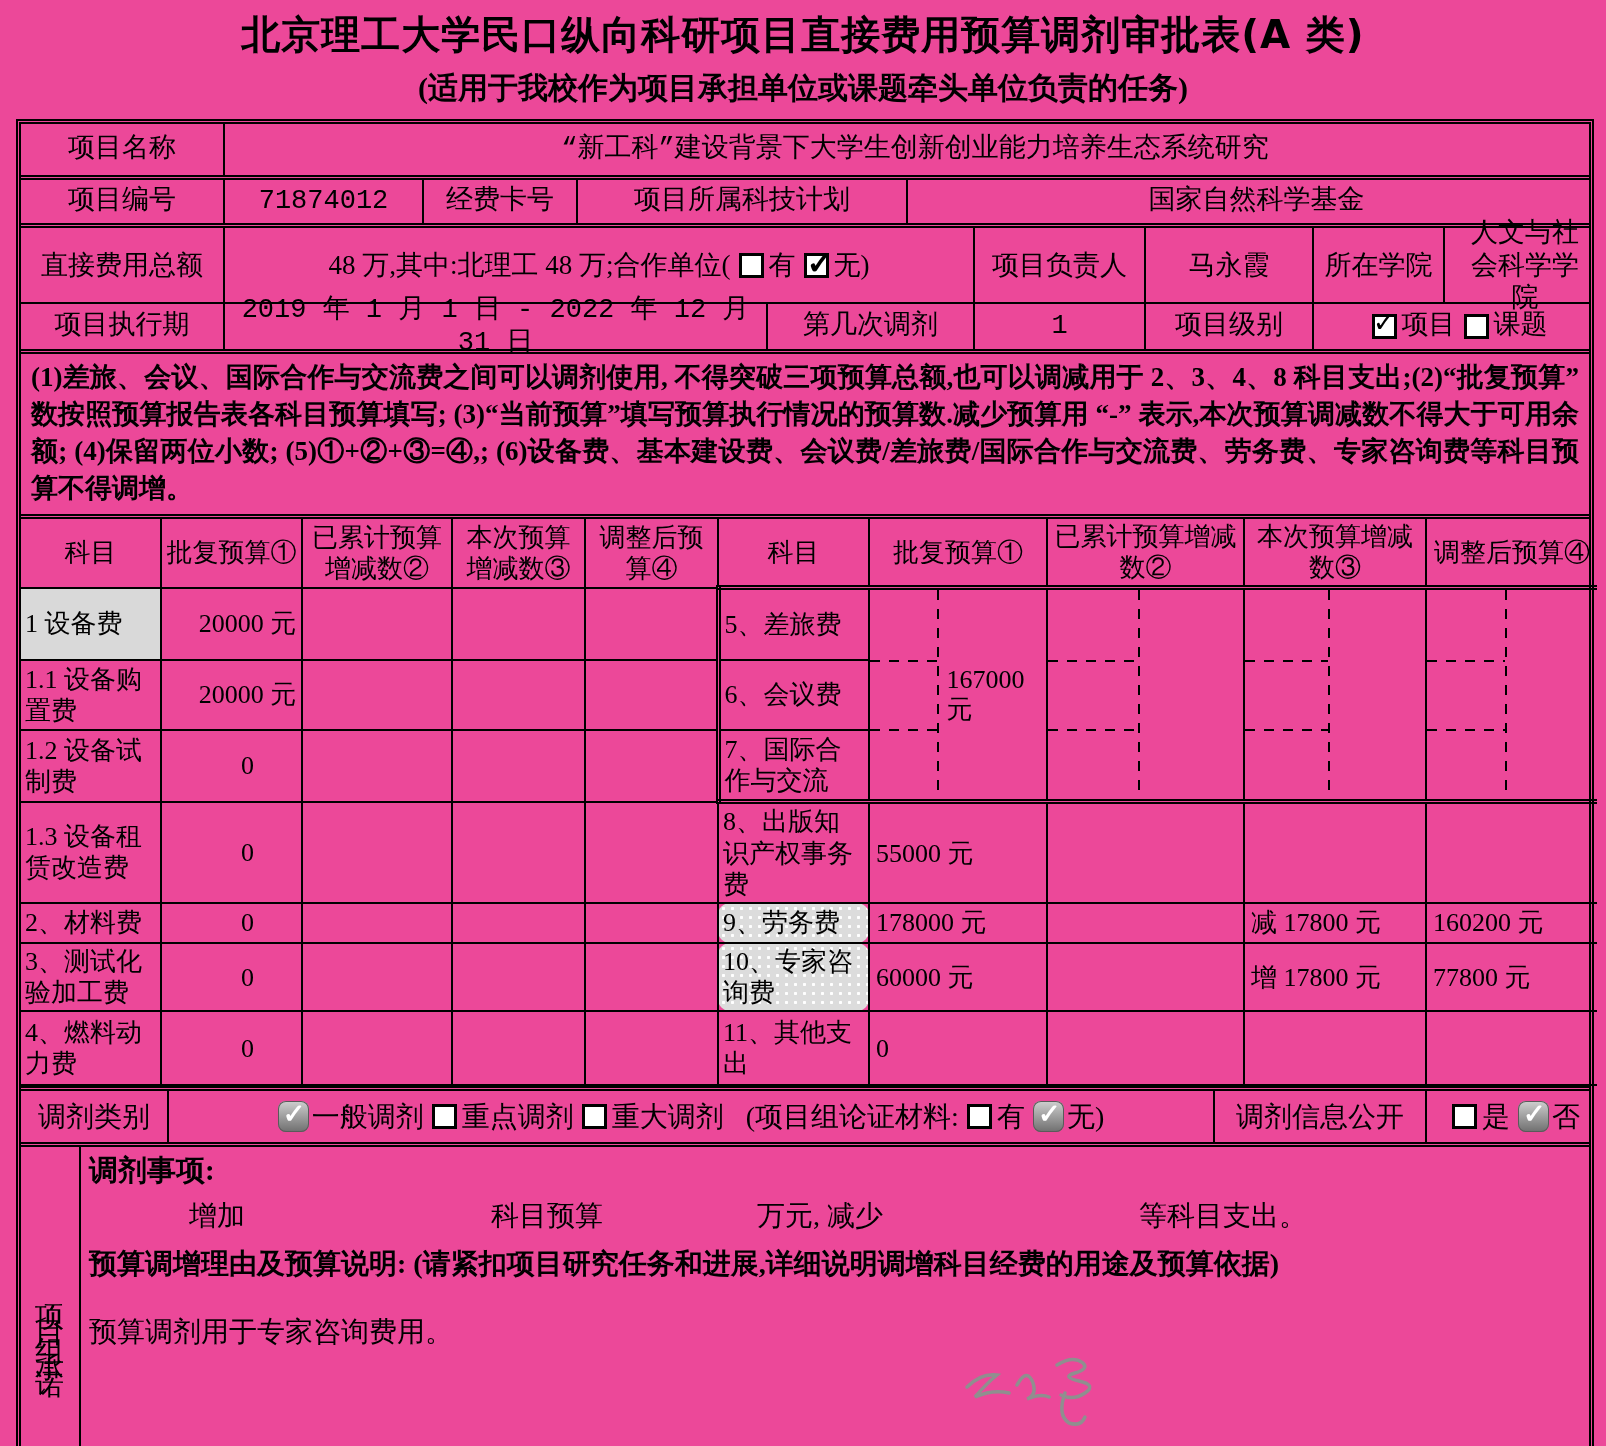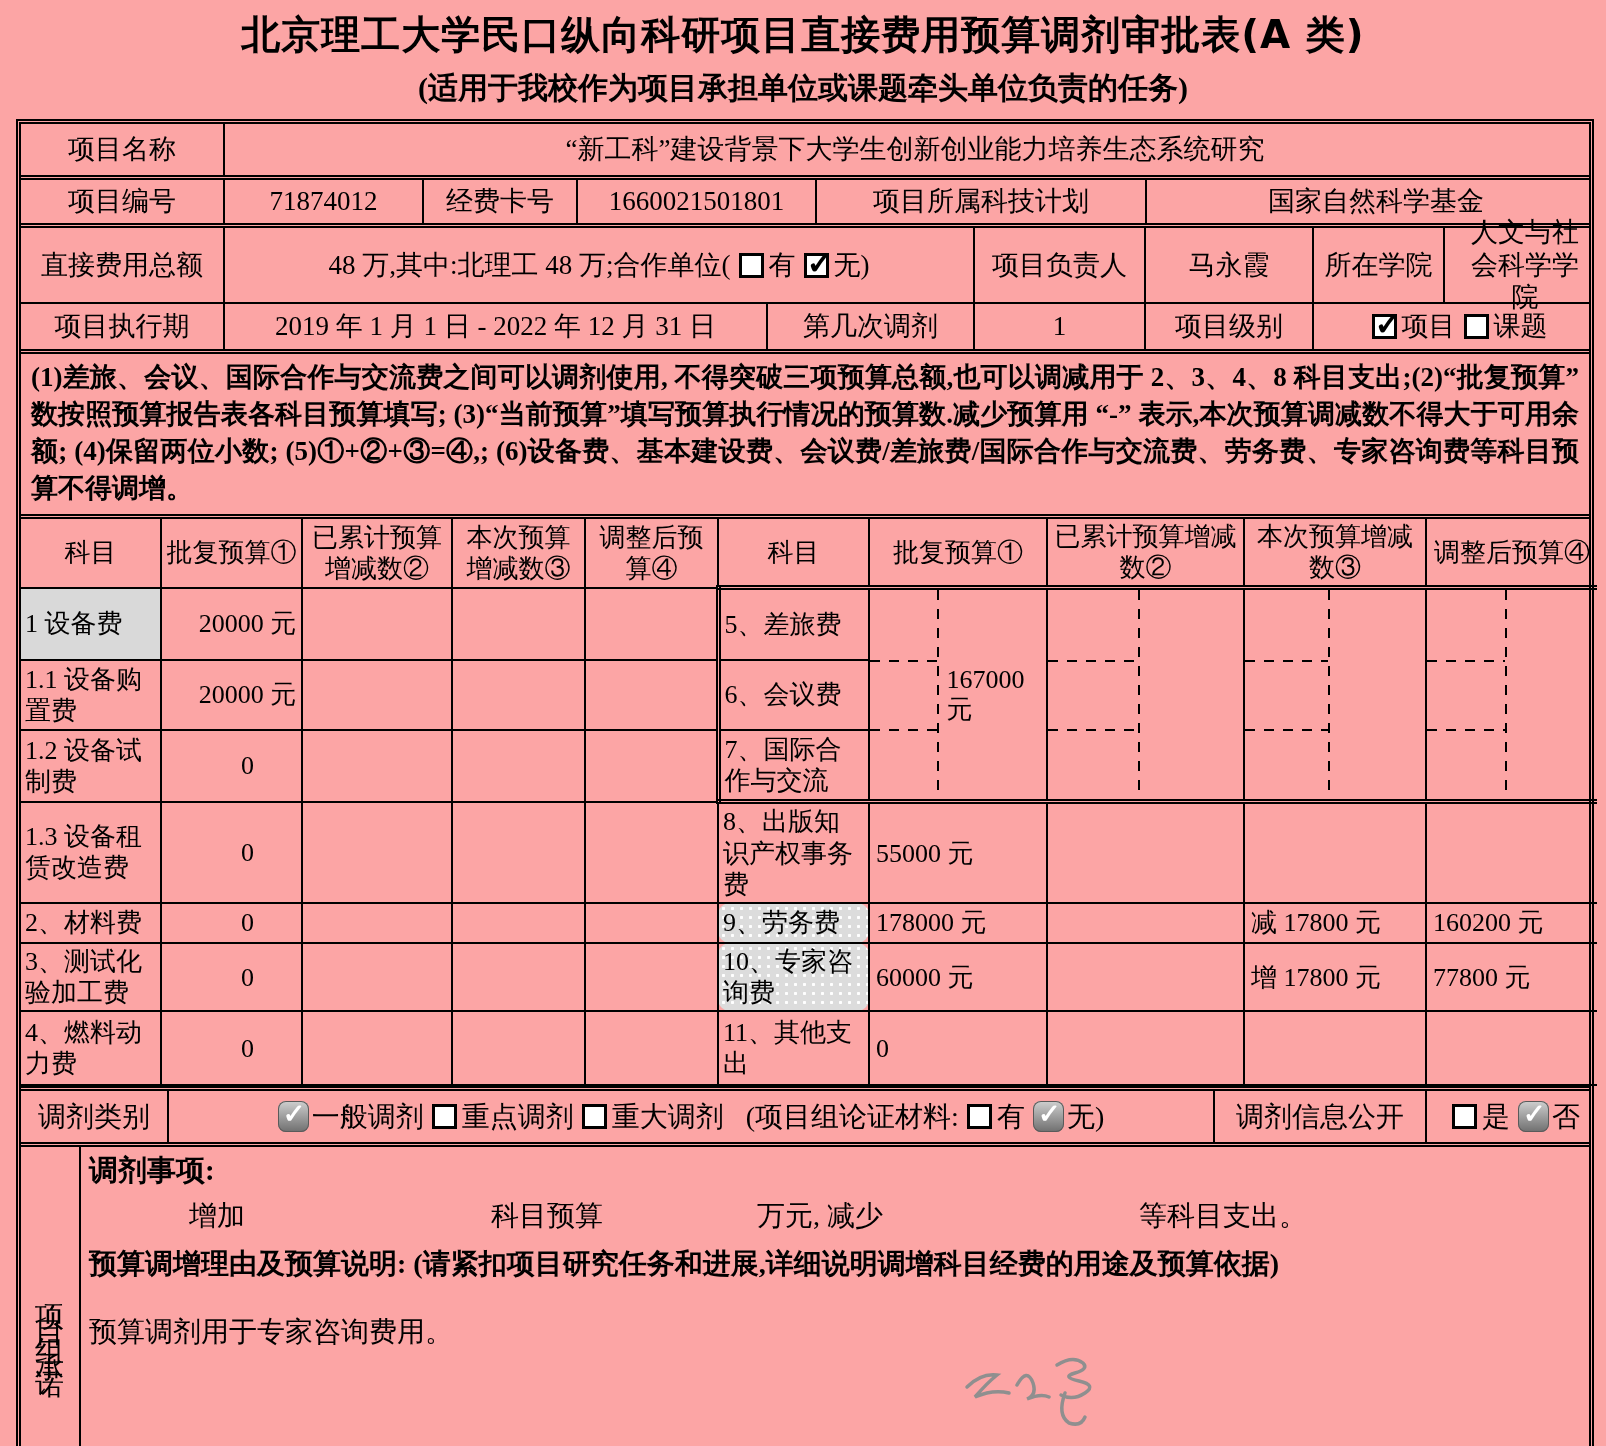--- a/index.html
+++ b/index.html
@@ -1,36 +1,36 @@
 <!DOCTYPE html>
 <html lang="zh"><head>
 <meta charset="utf-8">
 <style>
   * { box-sizing: border-box; margin: 0; padding: 0; }
   body { background:#fff; }
   .page {
-    width:1606px; height:1446px; background:#fca5a5; color:#000;
+    width:1606px; height:1446px; background:#ec4899; color:#000;
     font-family:"Liberation Serif","DejaVu Serif",serif;
     overflow:hidden; position:relative;
   }
   .doc-title {
     text-align:center; font-family:"DejaVu Sans","Liberation Sans",sans-serif;
     font-weight:bold; font-size:39px; padding-top:8px; letter-spacing:1px;
   }
   .doc-subtitle { text-align:center; font-size:30px; margin-top:6px; font-weight:600; }
   .form { margin:10px 12px 0 16px; border:5px double #000; }
 
   
   .irow { display:flex; align-items:stretch; font-size:27px; }
   .icell {
     border-right:2px solid #000; display:flex; align-items:center;
     justify-content:center; text-align:center; padding:2px 6px; line-height:1.2;
   }
   .icell:last-child { border-right:none; }
-  .b-dbl { border-bottom:5px double #000; }
+  .b-dbl { border-bottom:5px double #000;font-family:Liberation Mono, monospace; }
   .b-sol { border-bottom:2px solid #000; }
   .w-label { width:204px; flex:none; }
   .grow { flex:1;margin-left:16px; }
 
   
   .notes {
     font-size:27px; font-weight:600; line-height:37px;
     padding:5px 10px 7px 10px; border-bottom:5px double #000; text-align:justify;
   }
 
@@ -113,21 +113,20 @@
 
     <div class="irow b-dbl" style="height:56px">
       <div class="icell w-label">项目名称</div>
       <div class="icell grow">“新工科”建设背景下大学生创新创业能力培养生态系统研究</div>
     </div>
 
     <div class="irow b-dbl" style="height:48px">
       <div class="icell w-label">项目编号</div>
       <div class="icell" style="width:199px">71874012</div>
       <div class="icell" style="width:154px">经费卡号</div>
-      <div class="icell" style="width:239px">1660021501801</div>
       <div class="icell" style="width:330px">项目所属科技计划</div>
       <div class="icell grow">国家自然科学基金</div>
     </div>
 
     <div class="irow b-sol" style="height:76px">
       <div class="icell w-label">直接费用总额</div>
       <div class="icell" style="width:750px">
         <span>48 万,其中:北理工 48 万;合作单位(</span>
           <span class="cbx"></span>
           <span>有</span>

